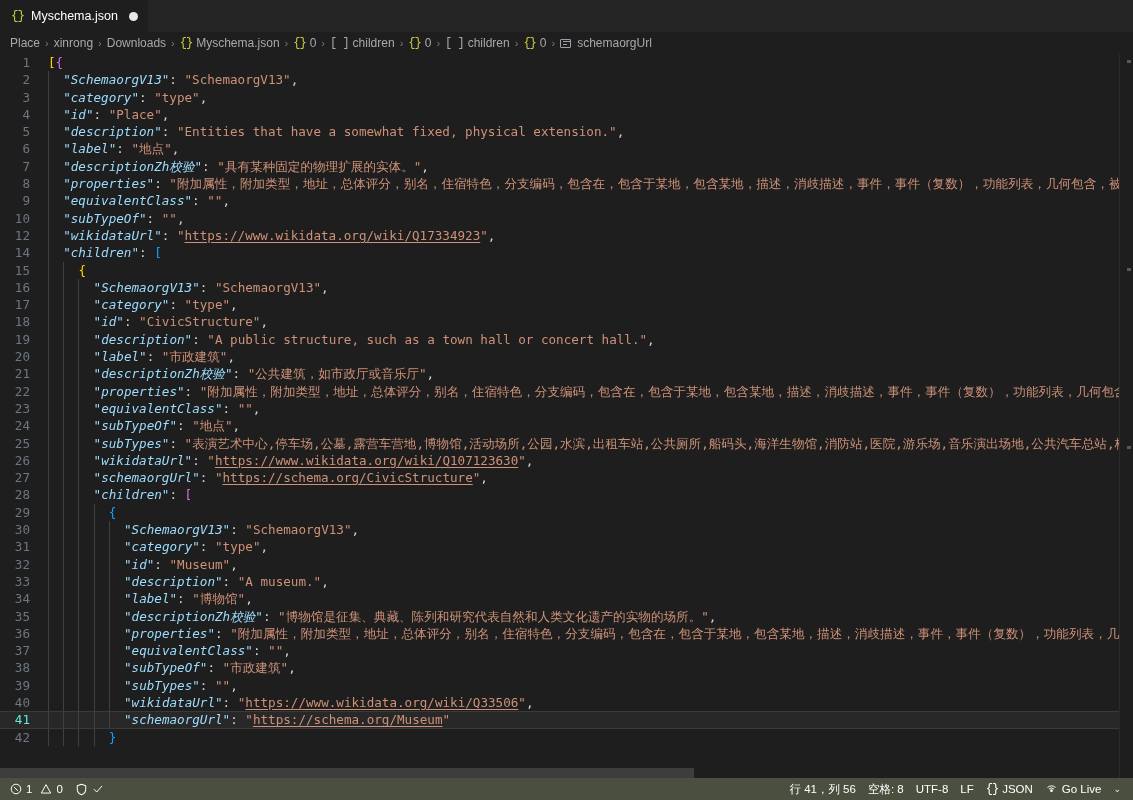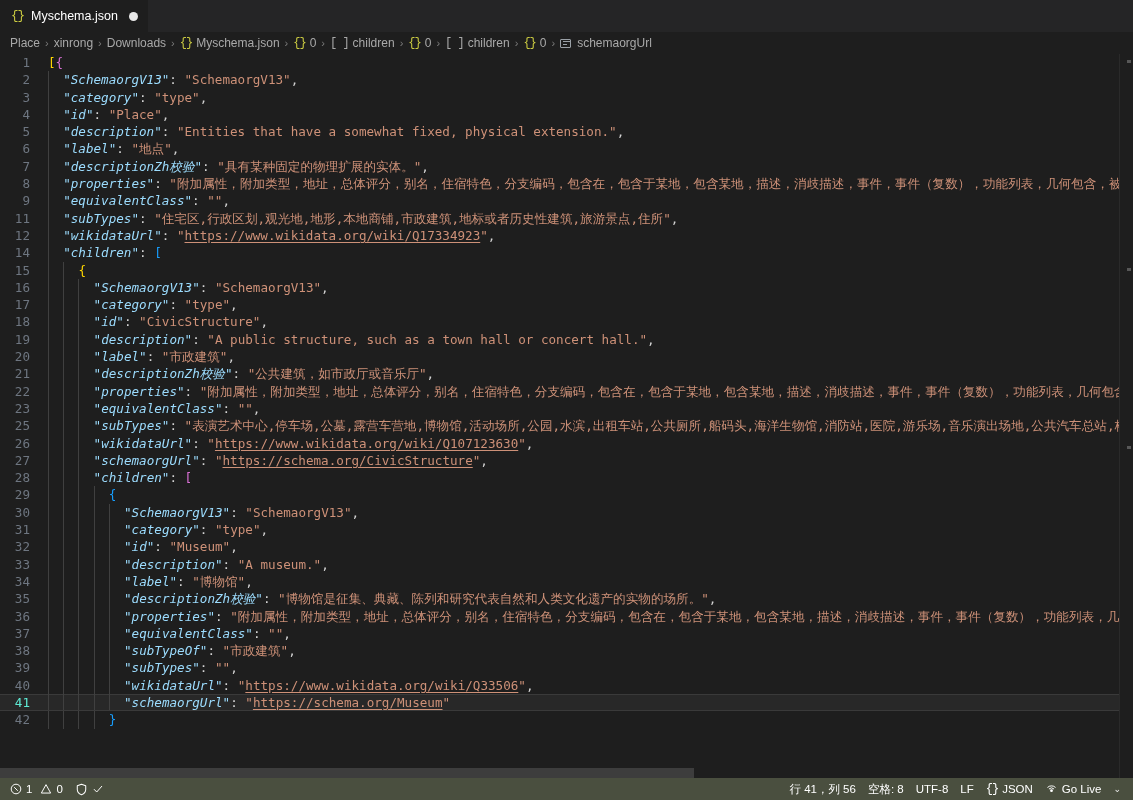--- a/index.html
+++ b/index.html
@@ -211,32 +211,33 @@
   <div class="code-area" id="code-host">
       <div class="line"><div class="gutter">1</div><div class="content"><span style="padding-left: 0px;"><span class="b0">[</span><span class="b1">{</span></span></div></div>
       <div class="line"><div class="gutter">2</div><div class="content"><span class="ig" style="left: 4px;"></span><span style="padding-left: 15.2px;"><span class="k">"SchemaorgV13"</span><span class="p">: </span><span class="s">"SchemaorgV13"</span><span class="p">,</span></span></div></div>
       <div class="line"><div class="gutter">3</div><div class="content"><span class="ig" style="left: 4px;"></span><span style="padding-left: 15.2px;"><span class="k">"category"</span><span class="p">: </span><span class="s">"type"</span><span class="p">,</span></span></div></div>
       <div class="line"><div class="gutter">4</div><div class="content"><span class="ig" style="left: 4px;"></span><span style="padding-left: 15.2px;"><span class="k">"id"</span><span class="p">: </span><span class="s">"Place"</span><span class="p">,</span></span></div></div>
       <div class="line"><div class="gutter">5</div><div class="content"><span class="ig" style="left: 4px;"></span><span style="padding-left: 15.2px;"><span class="k">"description"</span><span class="p">: </span><span class="s">"Entities that have a somewhat fixed, physical extension."</span><span class="p">,</span></span></div></div>
       <div class="line"><div class="gutter">6</div><div class="content"><span class="ig" style="left: 4px;"></span><span style="padding-left: 15.2px;"><span class="k">"label"</span><span class="p">: </span><span class="s">"地点"</span><span class="p">,</span></span></div></div>
       <div class="line"><div class="gutter">7</div><div class="content"><span class="ig" style="left: 4px;"></span><span style="padding-left: 15.2px;"><span class="k">"descriptionZh校验"</span><span class="p">: </span><span class="s">"具有某种固定的物理扩展的实体。"</span><span class="p">,</span></span></div></div>
       <div class="line"><div class="gutter">8</div><div class="content"><span class="ig" style="left: 4px;"></span><span style="padding-left: 15.2px;"><span class="k">"properties"</span><span class="p">: </span><span class="s">"附加属性，附加类型，地址，总体评分，别名，住宿特色，分支编码，包含在，包含于某地，包含某地，描述，消歧描述，事件，事件（复数），功能列表，几何包含，被覆盖，集</span></span></div></div>
       <div class="line"><div class="gutter">9</div><div class="content"><span class="ig" style="left: 4px;"></span><span style="padding-left: 15.2px;"><span class="k">"equivalentClass"</span><span class="p">: </span><span class="s">""</span><span class="p">,</span></span></div></div>
-      <div class="line"><div class="gutter">11</div><div class="content"><span class="ig" style="left: 4px;"></span><span style="padding-left: 15.2px;"><span class="k">"subTypes"</span><span class="p">: </span><span class="s">"住宅区,行政区划,观光地,地形,本地商铺,市政建筑,地标或者历史性建筑,旅游景点,住所"</span><span class="p">,</span></span></div></div>
+      <div class="line"><div class="gutter">10</div><div class="content"><span class="ig" style="left: 4px;"></span><span style="padding-left: 15.2px;"><span class="k">"subTypeOf"</span><span class="p">: </span><span class="s">""</span><span class="p">,</span></span></div></div>
       <div class="line"><div class="gutter">12</div><div class="content"><span class="ig" style="left: 4px;"></span><span style="padding-left: 15.2px;"><span class="k">"wikidataUrl"</span><span class="p">: </span><span class="s">"</span><span class="lnk">https://www.wikidata.org/wiki/Q17334923</span><span class="s">"</span><span class="p">,</span></span></div></div>
       <div class="line"><div class="gutter">14</div><div class="content"><span class="ig" style="left: 4px;"></span><span style="padding-left: 15.2px;"><span class="k">"children"</span><span class="p">: </span><span class="b2">[</span></span></div></div>
       <div class="line"><div class="gutter">15</div><div class="content"><span class="ig" style="left: 4px;"></span><span class="ig" style="left: 19.2px;"></span><span style="padding-left: 30.4px;"><span class="b0">{</span></span></div></div>
       <div class="line"><div class="gutter">16</div><div class="content"><span class="ig" style="left: 4px;"></span><span class="ig" style="left: 19.2px;"></span><span class="ig" style="left: 34.4px;"></span><span style="padding-left: 45.6px;"><span class="k">"SchemaorgV13"</span><span class="p">: </span><span class="s">"SchemaorgV13"</span><span class="p">,</span></span></div></div>
       <div class="line"><div class="gutter">17</div><div class="content"><span class="ig" style="left: 4px;"></span><span class="ig" style="left: 19.2px;"></span><span class="ig" style="left: 34.4px;"></span><span style="padding-left: 45.6px;"><span class="k">"category"</span><span class="p">: </span><span class="s">"type"</span><span class="p">,</span></span></div></div>
       <div class="line"><div class="gutter">18</div><div class="content"><span class="ig" style="left: 4px;"></span><span class="ig" style="left: 19.2px;"></span><span class="ig" style="left: 34.4px;"></span><span style="padding-left: 45.6px;"><span class="k">"id"</span><span class="p">: </span><span class="s">"CivicStructure"</span><span class="p">,</span></span></div></div>
       <div class="line"><div class="gutter">19</div><div class="content"><span class="ig" style="left: 4px;"></span><span class="ig" style="left: 19.2px;"></span><span class="ig" style="left: 34.4px;"></span><span style="padding-left: 45.6px;"><span class="k">"description"</span><span class="p">: </span><span class="s">"A public structure, such as a town hall or concert hall."</span><span class="p">,</span></span></div></div>
       <div class="line"><div class="gutter">20</div><div class="content"><span class="ig" style="left: 4px;"></span><span class="ig" style="left: 19.2px;"></span><span class="ig" style="left: 34.4px;"></span><span style="padding-left: 45.6px;"><span class="k">"label"</span><span class="p">: </span><span class="s">"市政建筑"</span><span class="p">,</span></span></div></div>
       <div class="line"><div class="gutter">21</div><div class="content"><span class="ig" style="left: 4px;"></span><span class="ig" style="left: 19.2px;"></span><span class="ig" style="left: 34.4px;"></span><span style="padding-left: 45.6px;"><span class="k">"descriptionZh校验"</span><span class="p">: </span><span class="s">"公共建筑，如市政厅或音乐厅"</span><span class="p">,</span></span></div></div>
       <div class="line"><div class="gutter">22</div><div class="content"><span class="ig" style="left: 4px;"></span><span class="ig" style="left: 19.2px;"></span><span class="ig" style="left: 34.4px;"></span><span style="padding-left: 45.6px;"><span class="k">"properties"</span><span class="p">: </span><span class="s">"附加属性，附加类型，地址，总体评分，别名，住宿特色，分支编码，包含在，包含于某地，包含某地，描述，消歧描述，事件，事件（复数），功能列表，几何包含，被覆盖</span></span></div></div>
       <div class="line"><div class="gutter">23</div><div class="content"><span class="ig" style="left: 4px;"></span><span class="ig" style="left: 19.2px;"></span><span class="ig" style="left: 34.4px;"></span><span style="padding-left: 45.6px;"><span class="k">"equivalentClass"</span><span class="p">: </span><span class="s">""</span><span class="p">,</span></span></div></div>
+      <div class="line"><div class="gutter">24</div><div class="content"><span class="ig" style="left: 4px;"></span><span class="ig" style="left: 19.2px;"></span><span class="ig" style="left: 34.4px;"></span><span style="padding-left: 45.6px;"><span class="k">"subTypeOf"</span><span class="p">: </span><span class="s">"地点"</span><span class="p">,</span></span></div></div>
       <div class="line"><div class="gutter">25</div><div class="content"><span class="ig" style="left: 4px;"></span><span class="ig" style="left: 19.2px;"></span><span class="ig" style="left: 34.4px;"></span><span style="padding-left: 45.6px;"><span class="k">"subTypes"</span><span class="p">: </span><span class="s">"表演艺术中心,停车场,公墓,露营车营地,博物馆,活动场所,公园,水滨,出租车站,公共厕所,船码头,海洋生物馆,消防站,医院,游乐场,音乐演出场地,公共汽车总站,桥梁,电影院,警察</span></span></div></div>
       <div class="line"><div class="gutter">26</div><div class="content"><span class="ig" style="left: 4px;"></span><span class="ig" style="left: 19.2px;"></span><span class="ig" style="left: 34.4px;"></span><span style="padding-left: 45.6px;"><span class="k">"wikidataUrl"</span><span class="p">: </span><span class="s">"</span><span class="lnk">https://www.wikidata.org/wiki/Q107123630</span><span class="s">"</span><span class="p">,</span></span></div></div>
       <div class="line"><div class="gutter">27</div><div class="content"><span class="ig" style="left: 4px;"></span><span class="ig" style="left: 19.2px;"></span><span class="ig" style="left: 34.4px;"></span><span style="padding-left: 45.6px;"><span class="k">"schemaorgUrl"</span><span class="p">: </span><span class="s">"</span><span class="lnk">https://schema.org/CivicStructure</span><span class="s">"</span><span class="p">,</span></span></div></div>
       <div class="line"><div class="gutter">28</div><div class="content"><span class="ig" style="left: 4px;"></span><span class="ig" style="left: 19.2px;"></span><span class="ig" style="left: 34.4px;"></span><span style="padding-left: 45.6px;"><span class="k">"children"</span><span class="p">: </span><span class="b1">[</span></span></div></div>
       <div class="line"><div class="gutter">29</div><div class="content"><span class="ig" style="left: 4px;"></span><span class="ig" style="left: 19.2px;"></span><span class="ig" style="left: 34.4px;"></span><span class="ig" style="left: 49.6px;"></span><span style="padding-left: 60.8px;"><span class="b2">{</span></span></div></div>
       <div class="line"><div class="gutter">30</div><div class="content"><span class="ig" style="left: 4px;"></span><span class="ig" style="left: 19.2px;"></span><span class="ig" style="left: 34.4px;"></span><span class="ig" style="left: 49.6px;"></span><span class="ig" style="left: 64.8px;"></span><span style="padding-left: 76px;"><span class="k">"SchemaorgV13"</span><span class="p">: </span><span class="s">"SchemaorgV13"</span><span class="p">,</span></span></div></div>
       <div class="line"><div class="gutter">31</div><div class="content"><span class="ig" style="left: 4px;"></span><span class="ig" style="left: 19.2px;"></span><span class="ig" style="left: 34.4px;"></span><span class="ig" style="left: 49.6px;"></span><span class="ig" style="left: 64.8px;"></span><span style="padding-left: 76px;"><span class="k">"category"</span><span class="p">: </span><span class="s">"type"</span><span class="p">,</span></span></div></div>
       <div class="line"><div class="gutter">32</div><div class="content"><span class="ig" style="left: 4px;"></span><span class="ig" style="left: 19.2px;"></span><span class="ig" style="left: 34.4px;"></span><span class="ig" style="left: 49.6px;"></span><span class="ig" style="left: 64.8px;"></span><span style="padding-left: 76px;"><span class="k">"id"</span><span class="p">: </span><span class="s">"Museum"</span><span class="p">,</span></span></div></div>
       <div class="line"><div class="gutter">33</div><div class="content"><span class="ig" style="left: 4px;"></span><span class="ig" style="left: 19.2px;"></span><span class="ig" style="left: 34.4px;"></span><span class="ig" style="left: 49.6px;"></span><span class="ig" style="left: 64.8px;"></span><span style="padding-left: 76px;"><span class="k">"description"</span><span class="p">: </span><span class="s">"A museum."</span><span class="p">,</span></span></div></div>
       <div class="line"><div class="gutter">34</div><div class="content"><span class="ig" style="left: 4px;"></span><span class="ig" style="left: 19.2px;"></span><span class="ig" style="left: 34.4px;"></span><span class="ig" style="left: 49.6px;"></span><span class="ig" style="left: 64.8px;"></span><span style="padding-left: 76px;"><span class="k">"label"</span><span class="p">: </span><span class="s">"博物馆"</span><span class="p">,</span></span></div></div>

